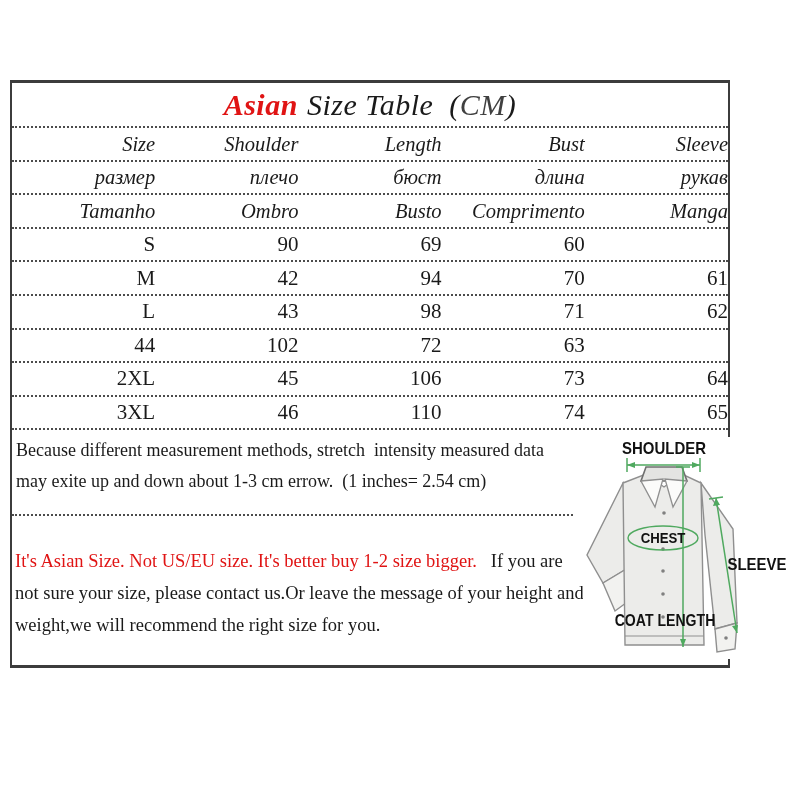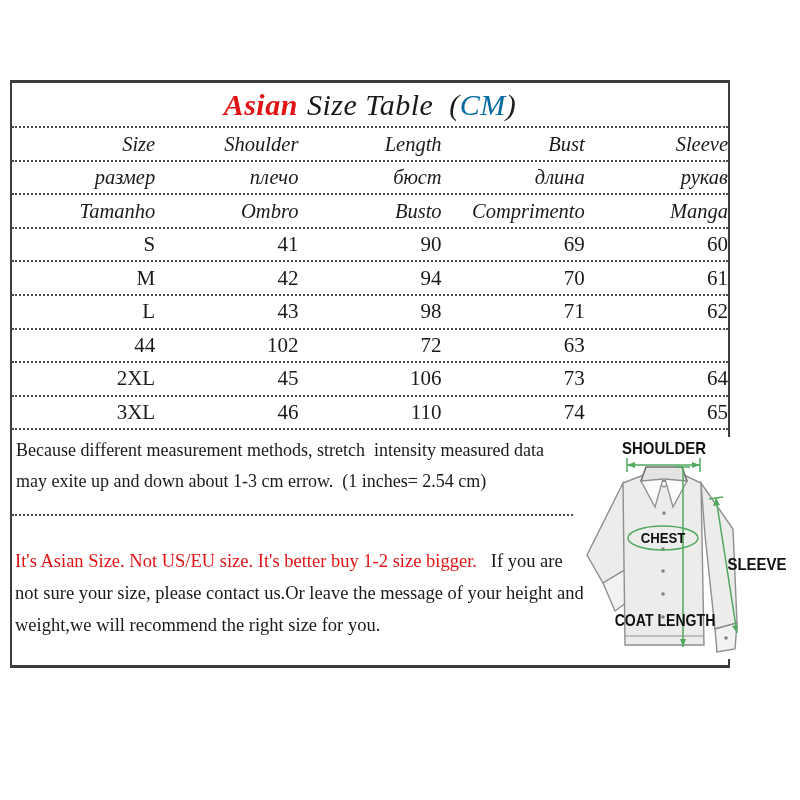--- a/index.html
+++ b/index.html
@@ -13,21 +13,21 @@
     box-sizing:border-box;background:#fff;
     border-left:2px solid #3c3c3c;border-right:2px solid #3c3c3c;
     border-top:3px solid #3c3c3c;border-bottom:3px solid #3c3c3c;
   }
   .title-row{
     box-sizing:border-box;height:45px;display:flex;align-items:center;justify-content:center;
     font-style:italic;font-size:30px;border-bottom:2px dotted #4c4c4c;letter-spacing:.5px;
   }
   .title-row .brand{font-weight:bold;color:#e01414;margin-right:9px;}
   .title-row .t-open{margin-left:16px;}
-  .title-row .t-unit{color:#0369a1;}
+  .title-row .t-unit{color:#404040;}
   .trow{
     box-sizing:border-box;height:33.6px;display:grid;grid-template-columns:repeat(5,1fr);
     align-items:center;text-align:right;border-bottom:2px dotted #4c4c4c;
     font-size:21px;line-height:1;
   }
   .trow.hdr{font-style:italic;font-size:20.5px;}
   .cell{white-space:nowrap;}
   
   .note-tolerance{
     position:absolute;left:4px;top:352px;width:535px;
@@ -90,21 +90,20 @@
     <div class="trow hdr">
       <div class="cell">Tamanho</div>
       <div class="cell">Ombro</div>
       <div class="cell">Busto</div>
       <div class="cell">Comprimento</div>
       <div class="cell">Manga</div>
     </div>
 
     <div class="trow">
       <div class="cell">S</div>
-      <div class="cell">41</div>
       <div class="cell">90</div>
       <div class="cell">69</div>
       <div class="cell">60</div>
     </div>
     <div class="trow">
       <div class="cell">M</div>
       <div class="cell">42</div>
       <div class="cell">94</div>
       <div class="cell">70</div>
       <div class="cell">61</div>

